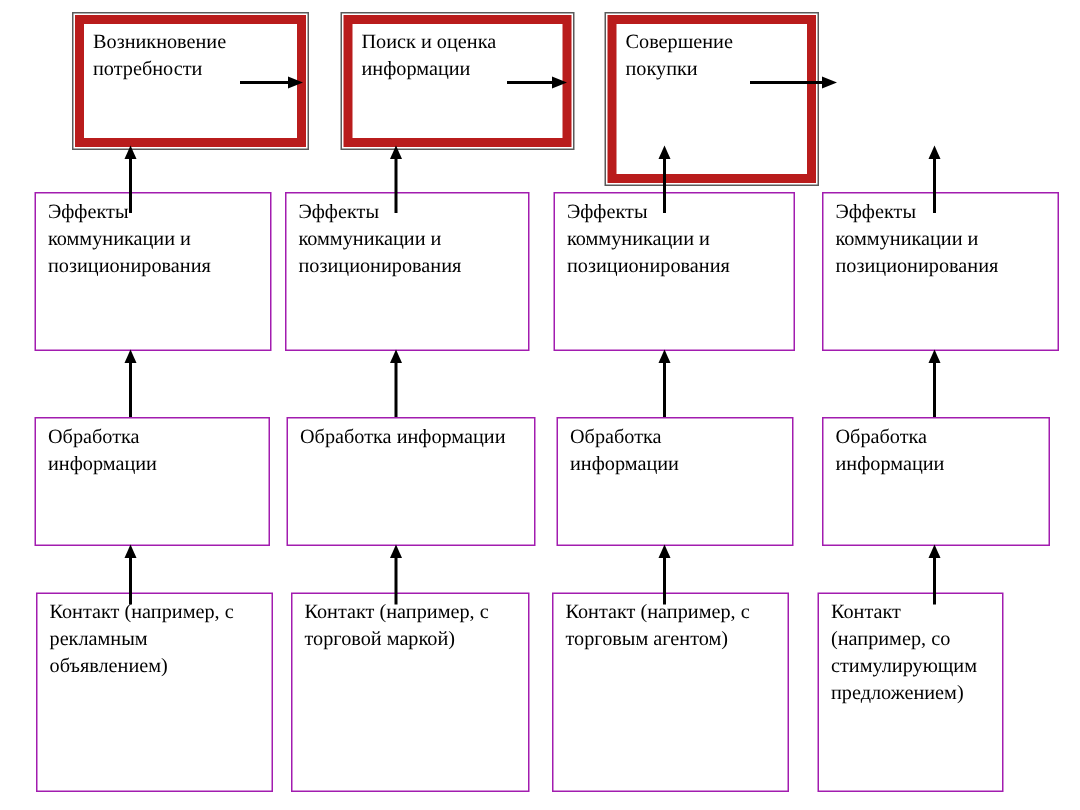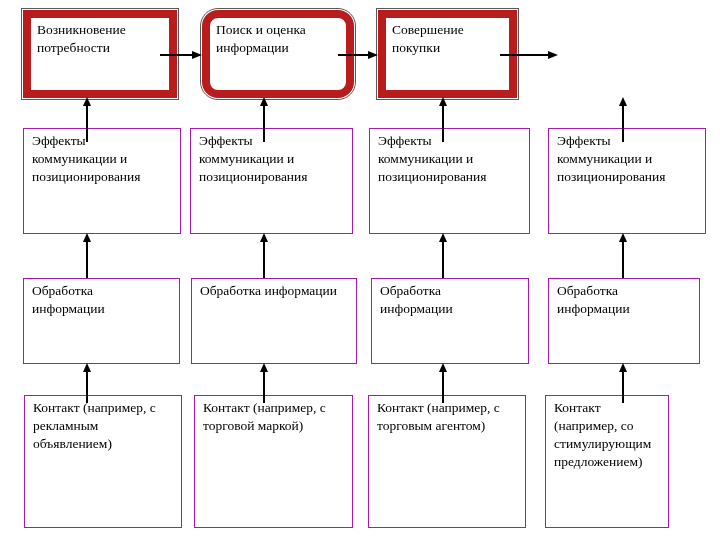--- a/index.html
+++ b/index.html
@@ -1,21 +1,21 @@
 <!DOCTYPE html>
 <html><head>
 <meta charset="utf-8">
 <style>
   html,body{margin:0;padding:0;background:#ffffff;}
   body{width:720px;height:540px;position:relative;overflow:hidden;
        font-family:"Liberation Serif","DejaVu Serif",serif;}
   .canvas{position:absolute;left:0;top:0;width:720px;height:540px;background:#ffffff;}
   .box{position:absolute;box-sizing:border-box;background:#ffffff;
        border:1px solid #a21caf;z-index:1;}
-  .box.thick{border:8px solid #b91c1c;outline:1px solid #5a5a5a;outline-offset:1px;}
+  .box.thick{border:6px solid #b91c1c;outline:1px solid #5a5a5a;outline-offset:1px;margin-left:27px;}
   .box-label{display:block;padding:3px 5px 3px 8px;font-size:13.5px;line-height:18px;
        color:#000000;white-space:pre-line;}
   .thick .box-label{padding:3px 5px 3px 6px;}
   .vline{position:absolute;width:2px;background:#000000;z-index:5;}
   .hline{position:absolute;height:2px;background:#000000;z-index:5;}
   .ah-up{position:absolute;width:0;height:0;z-index:5;
        border-left:4px solid transparent;border-right:4px solid transparent;
        border-bottom:9px solid #000000;}
   .ah-right{position:absolute;width:0;height:0;z-index:5;
        border-top:4px solid transparent;border-bottom:4px solid transparent;
@@ -23,25 +23,25 @@
 </style>
 </head>
 <body>
 
 <div class="canvas">
 
   <div class="box thick" style="left:23px;top:10px;width:154px;height:88px;">
     <span class="box-label">Возникновение
 потребности</span>
   </div>
-  <div class="box thick" style="left:202px;top:10px;width:152px;height:88px;border-radius:16px;">
+  <div class="box thick" style="left:202px;top:10px;width:152px;height:88px;">
     <span class="box-label">Поиск и оценка
 информации</span>
   </div>
-  <div class="box thick" style="left:378px;top:10px;width:139px;height:88px;">
+  <div class="box thick" style="left:378px;top:10px;width:139px;height:112px;">
     <span class="box-label">Совершение
 покупки</span>
   </div>
 
   <div class="box" style="left:23px;top:128px;width:158px;height:106px;">
     <span class="box-label">Эффекты
 коммуникации и
 позиционирования</span>
   </div>
   <div class="box" style="left:190px;top:128px;width:163px;height:106px;">

